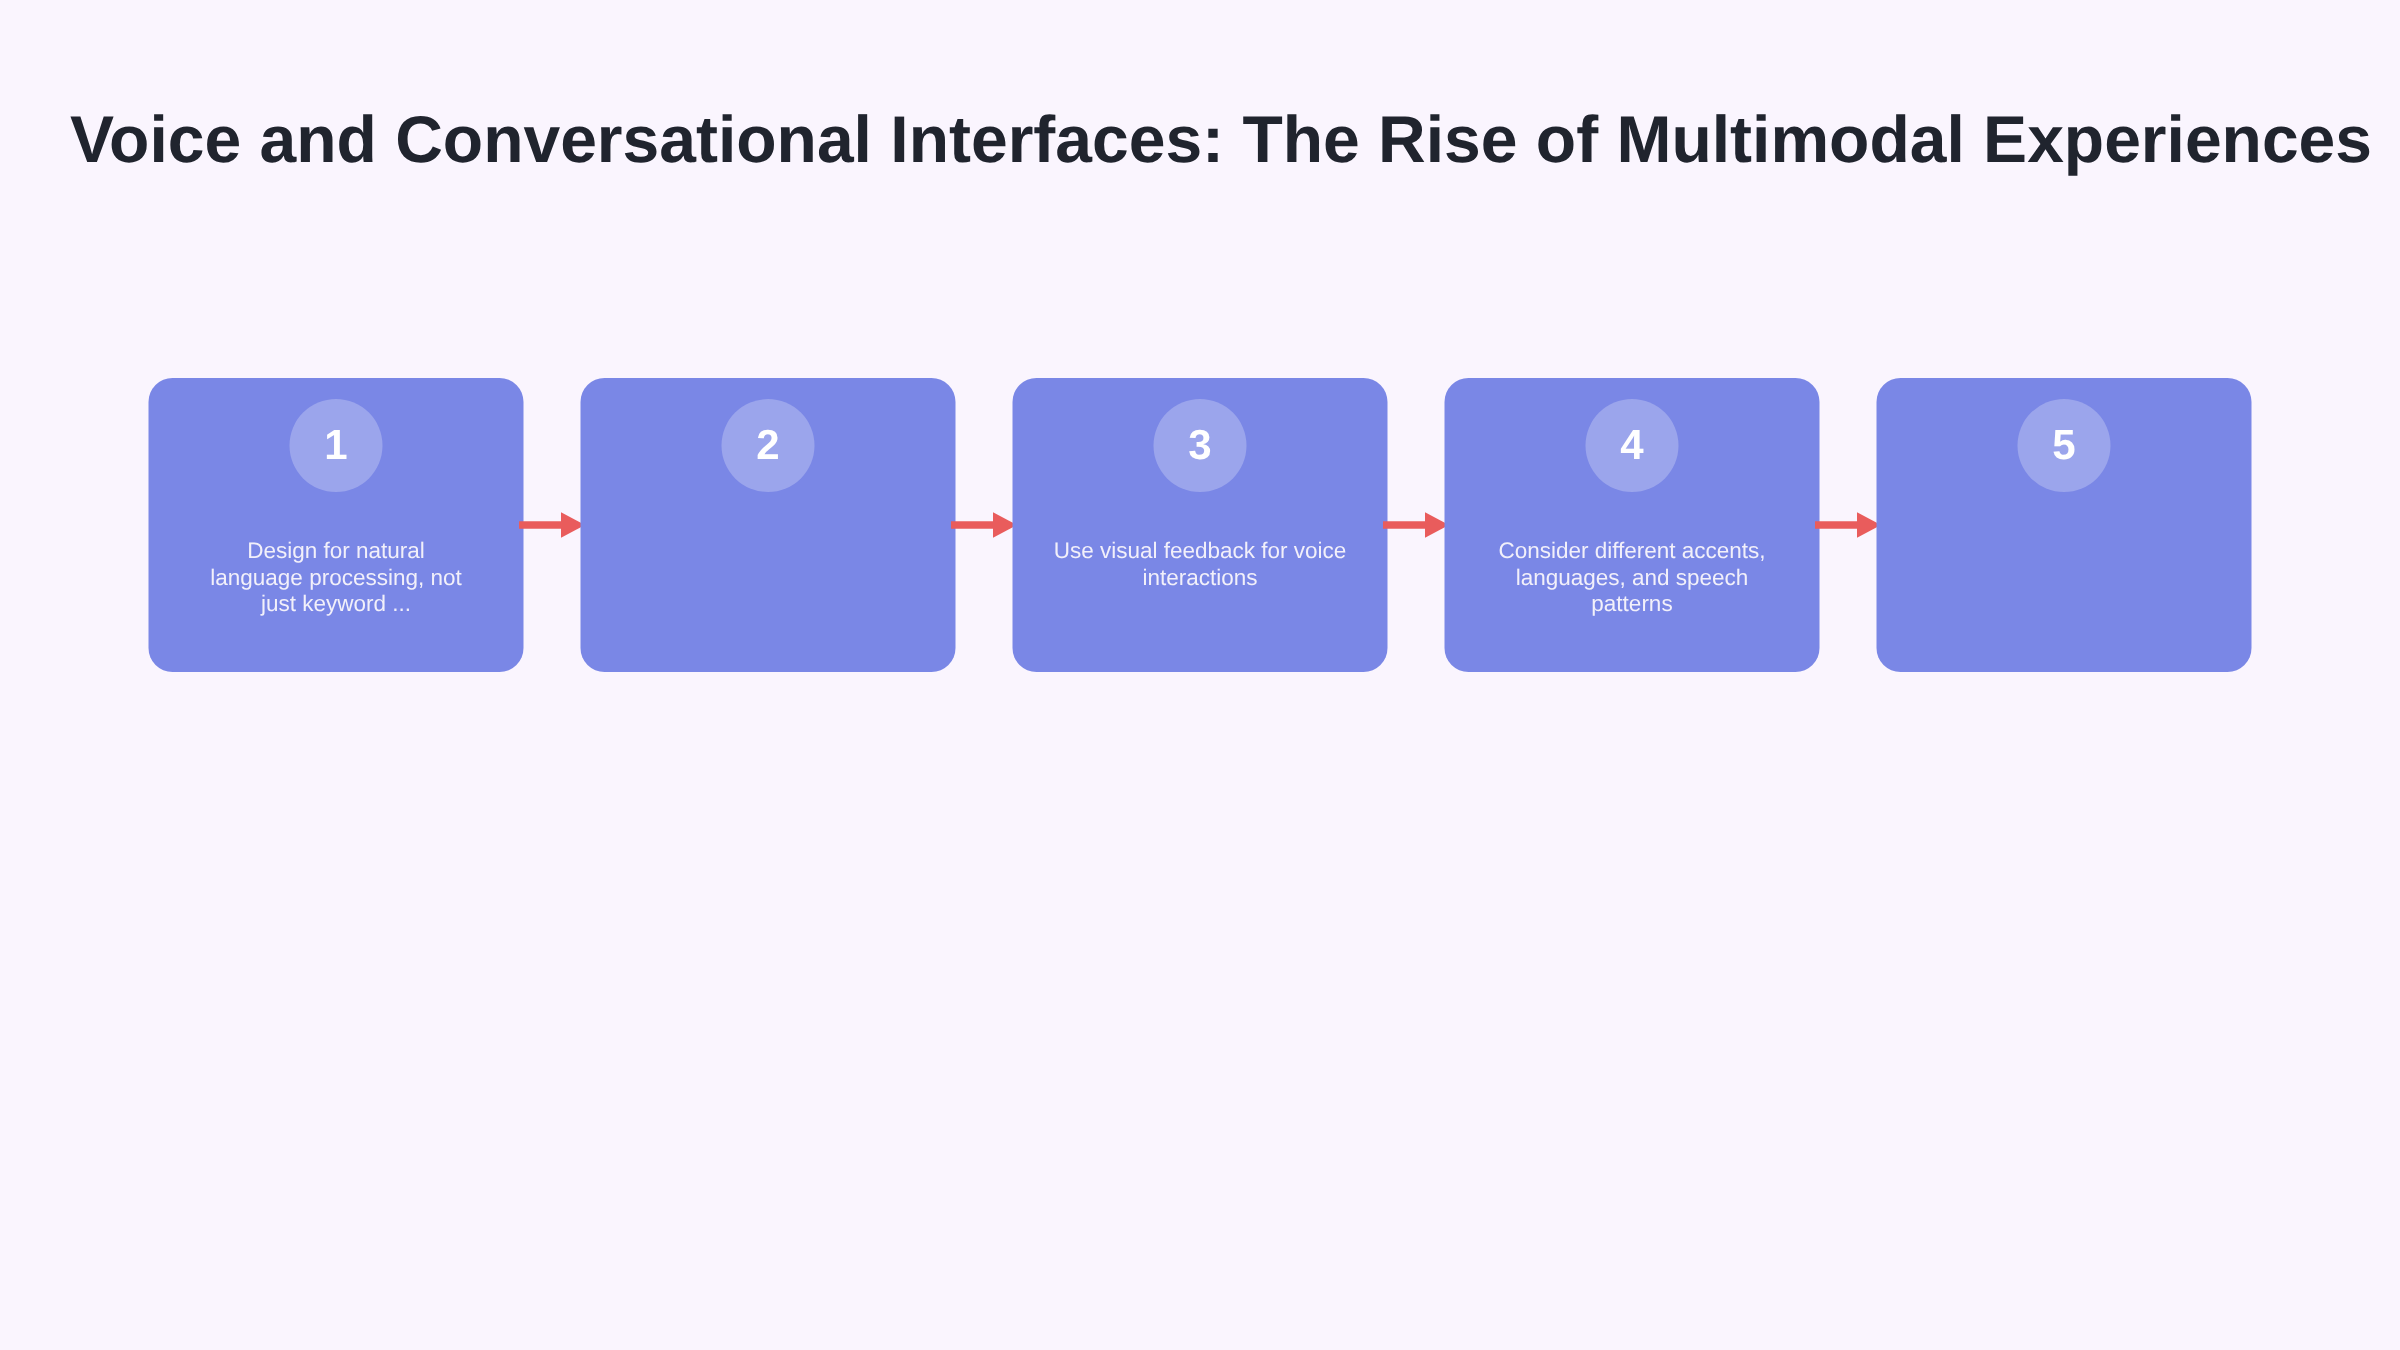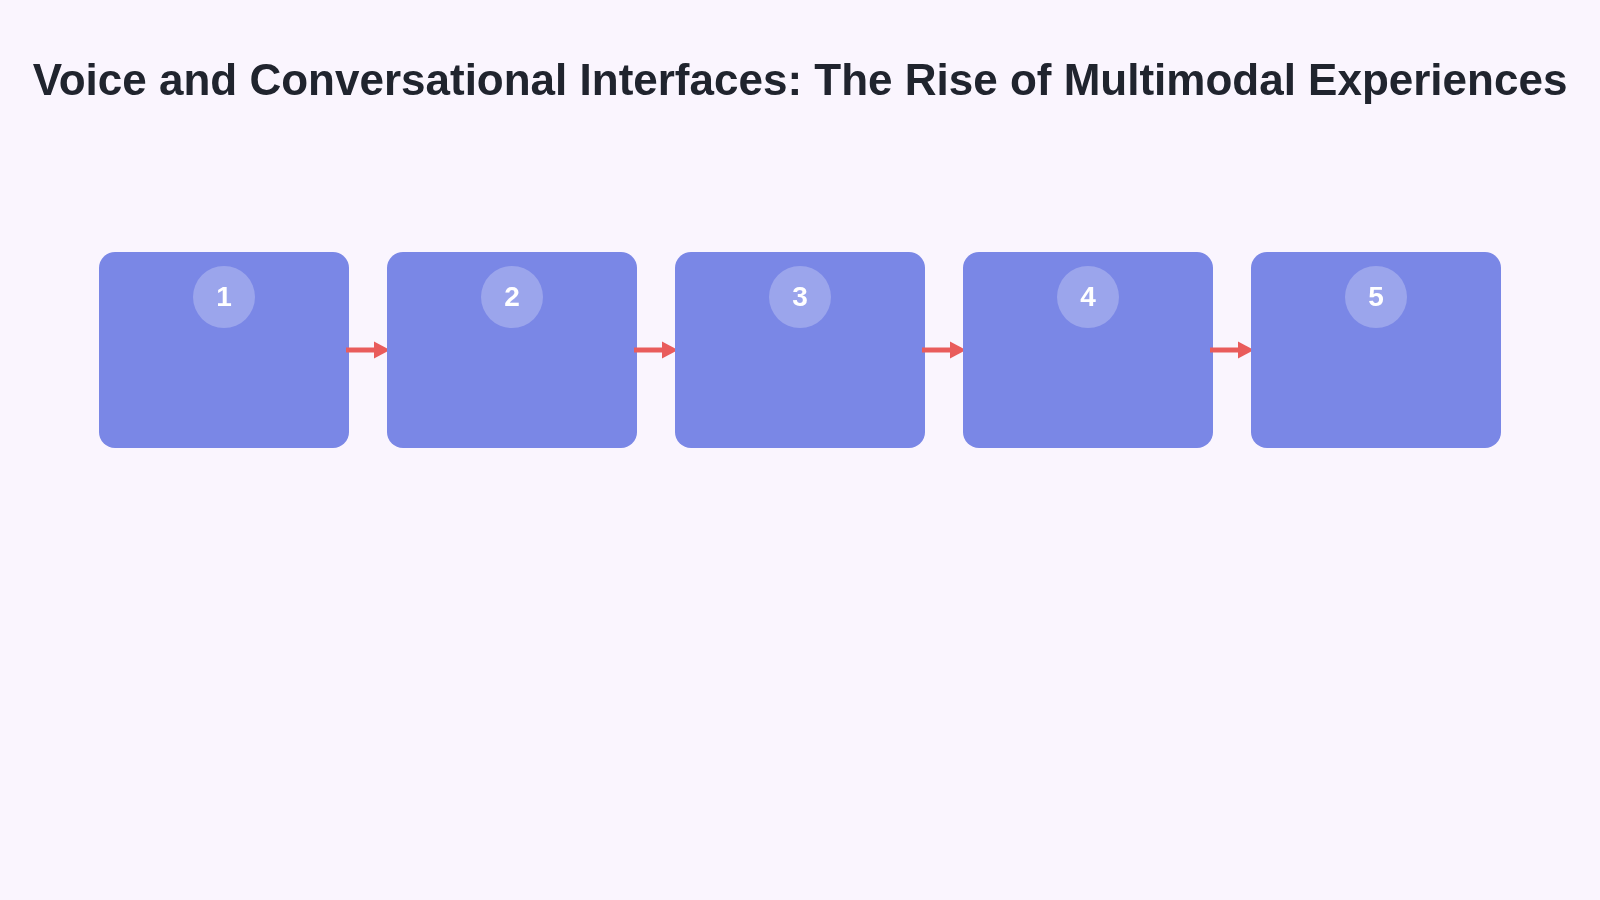--- a/index.html
+++ b/index.html
@@ -12,21 +12,21 @@
     height: 900px;
     overflow: hidden;
     background: var(--page-bg, #faf5fe);
     font-family: "Liberation Sans", sans-serif;
   }
   .page-title {
     position: absolute;
     top: 52px;
     left: 50%;
     transform: translateX(-50%);
-    margin: 0;
+    margin: 14px;
     white-space: nowrap;
     font-size: 44px;
     line-height: 56px;
     font-weight: 700;
     color: var(--title-color, #20242e);
   }
   .flow {
     position: absolute;
     top: 252px;
     left: 50%;
@@ -90,20 +90,21 @@
 <body>
 
 <h1 class="page-title">Voice and Conversational Interfaces: The Rise of Multimodal Experiences</h1>
 
 <div class="flow">
 
   <div class="card">
     <div class="badge">
       <span>1</span>
     </div>
+    <div class="card-text">Design for natural language processing, not just keyword ...</div>
   </div>
 
   <div class="arrow-box">
     <svg width="46" height="20" viewBox="0 0 46 20" fill="none">
       <line x1="1" y1="10" x2="31" y2="10" stroke="currentColor" stroke-width="5"></line>
       <polygon points="29,1.5 45,10 29,18.5" fill="currentColor"></polygon>
     </svg>
   </div>
 
   <div class="card">
@@ -116,33 +117,35 @@
     <svg width="46" height="20" viewBox="0 0 46 20" fill="none">
       <line x1="1" y1="10" x2="31" y2="10" stroke="currentColor" stroke-width="5"></line>
       <polygon points="29,1.5 45,10 29,18.5" fill="currentColor"></polygon>
     </svg>
   </div>
 
   <div class="card">
     <div class="badge">
       <span>3</span>
     </div>
+    <div class="card-text">Use visual feedback for voice interactions</div>
   </div>
 
   <div class="arrow-box">
     <svg width="46" height="20" viewBox="0 0 46 20" fill="none">
       <line x1="1" y1="10" x2="31" y2="10" stroke="currentColor" stroke-width="5"></line>
       <polygon points="29,1.5 45,10 29,18.5" fill="currentColor"></polygon>
     </svg>
   </div>
 
   <div class="card">
     <div class="badge">
       <span>4</span>
     </div>
+    <div class="card-text">Consider different accents, languages, and speech patterns</div>
   </div>
 
   <div class="arrow-box">
     <svg width="46" height="20" viewBox="0 0 46 20" fill="none">
       <line x1="1" y1="10" x2="31" y2="10" stroke="currentColor" stroke-width="5"></line>
       <polygon points="29,1.5 45,10 29,18.5" fill="currentColor"></polygon>
     </svg>
   </div>
 
   <div class="card">

